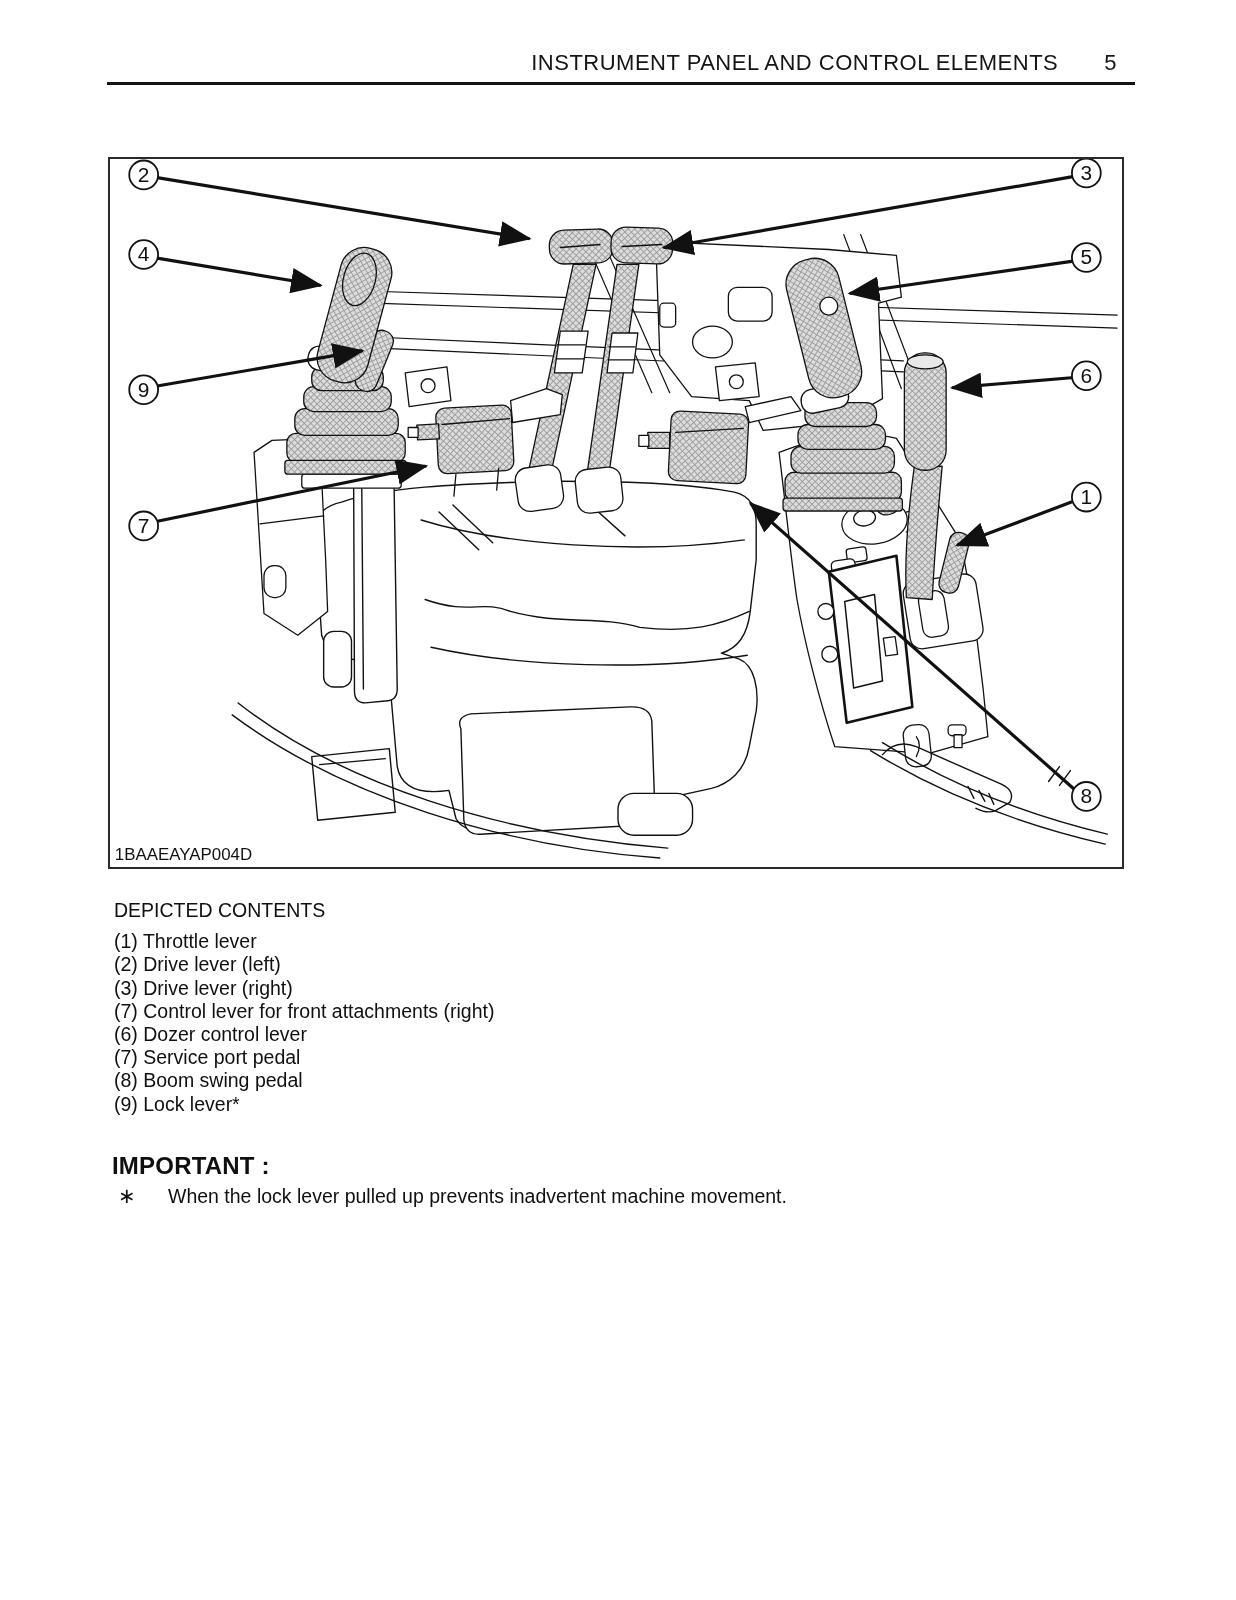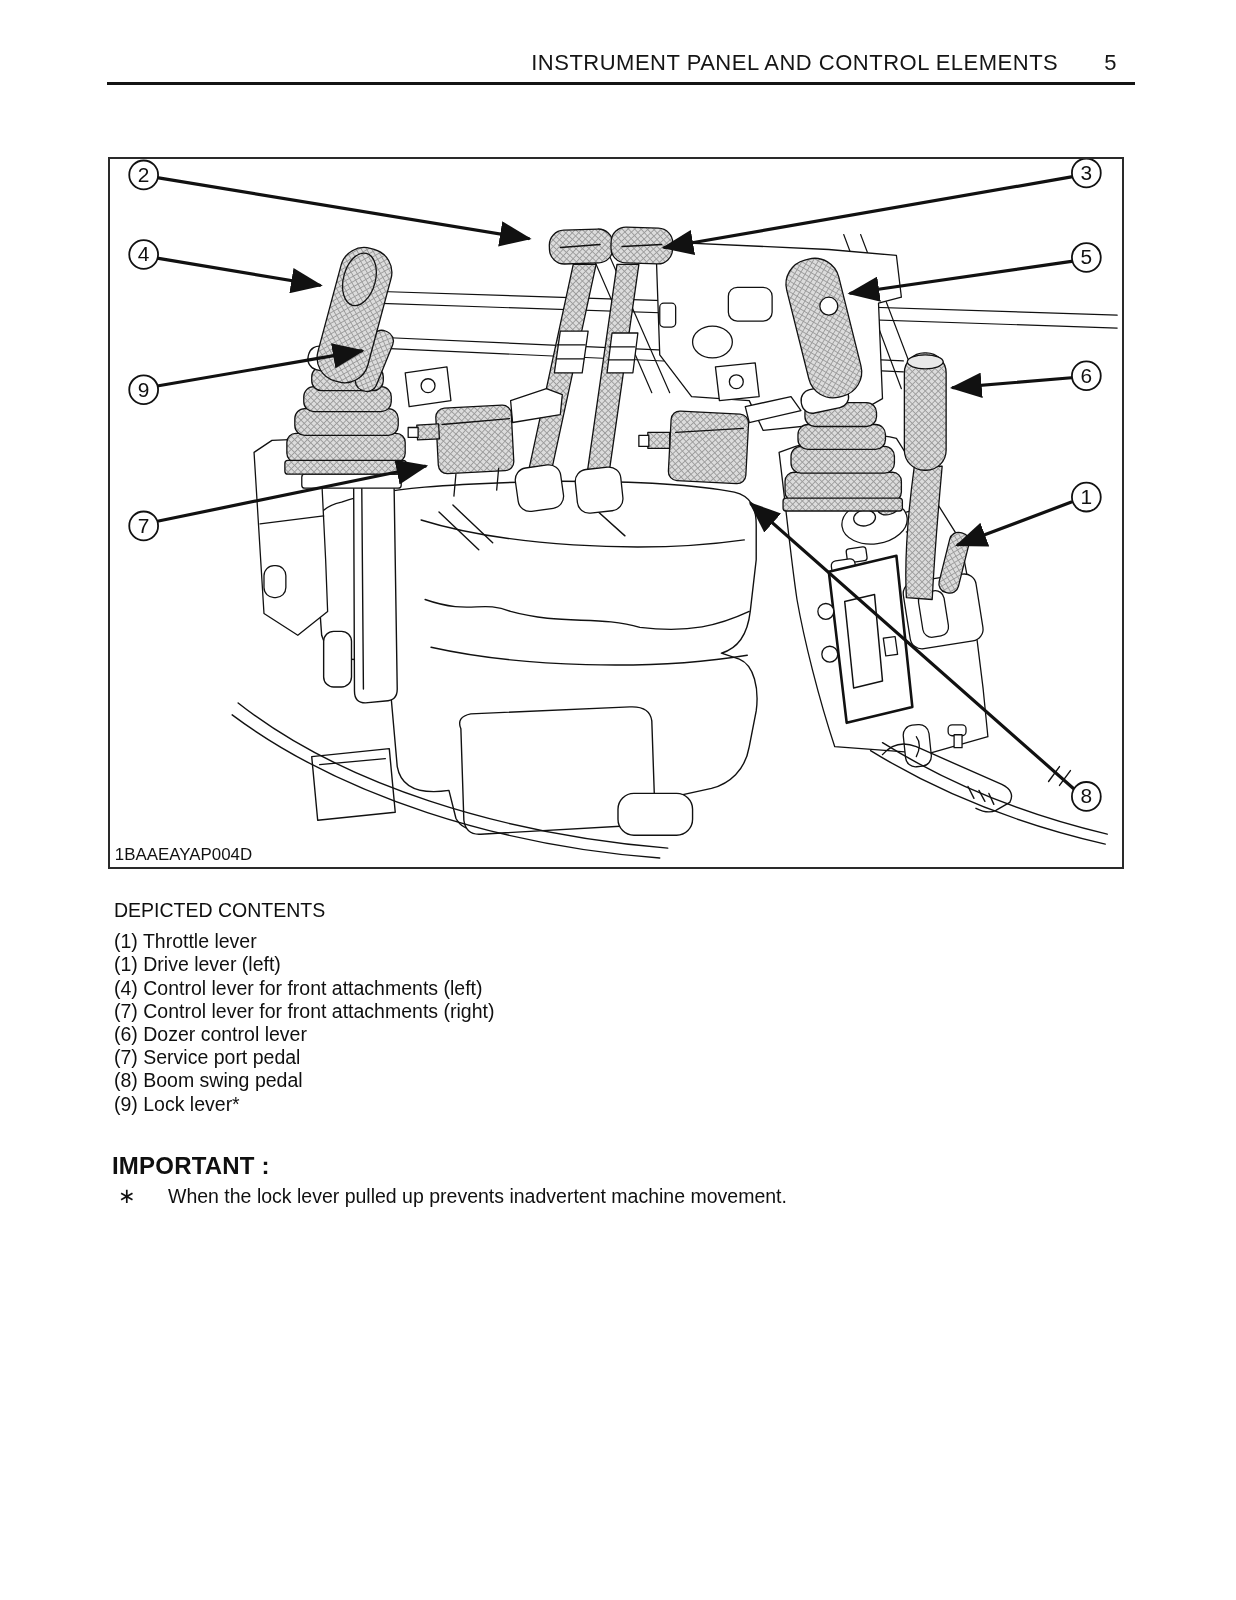--- a/index.html
+++ b/index.html
@@ -248,22 +248,22 @@
       </g>
 
       <text x="112" y="862" font-size="17px" fill="#111" stroke="none">1BAAEAYAP004D</text>
     </g>
   </svg>
   </div>
 
   <div id="legend">
     <div class="hd">DEPICTED CONTENTS</div>
     <div>(1) Throttle lever</div>
-    <div>(1) Drive lever (left)</div>
-    <div>(4) Control lever for front attachments (left)</div>
+    <div>(2) Drive lever (left)</div>
+    <div>(3) Drive lever (right)</div>
     <div>(7) Control lever for front attachments (right)</div>
     <div>(6) Dozer control lever</div>
     <div>(7) Service port pedal</div>
     <div>(8) Boom swing pedal</div>
     <div>(9) Lock lever*</div>
   </div>
 
   <div id="important">
     <div class="ih">IMPORTANT :</div>
     <div class="note">

